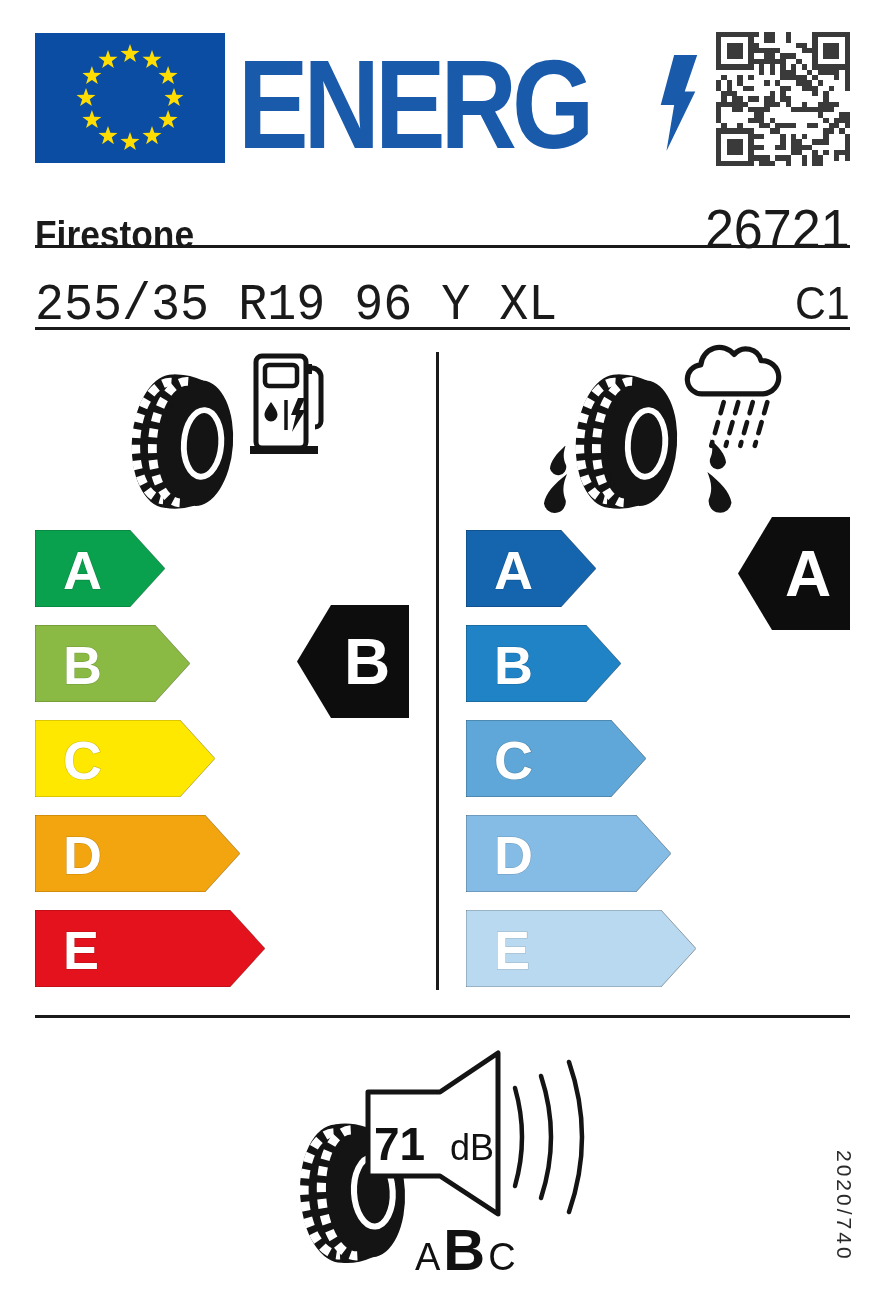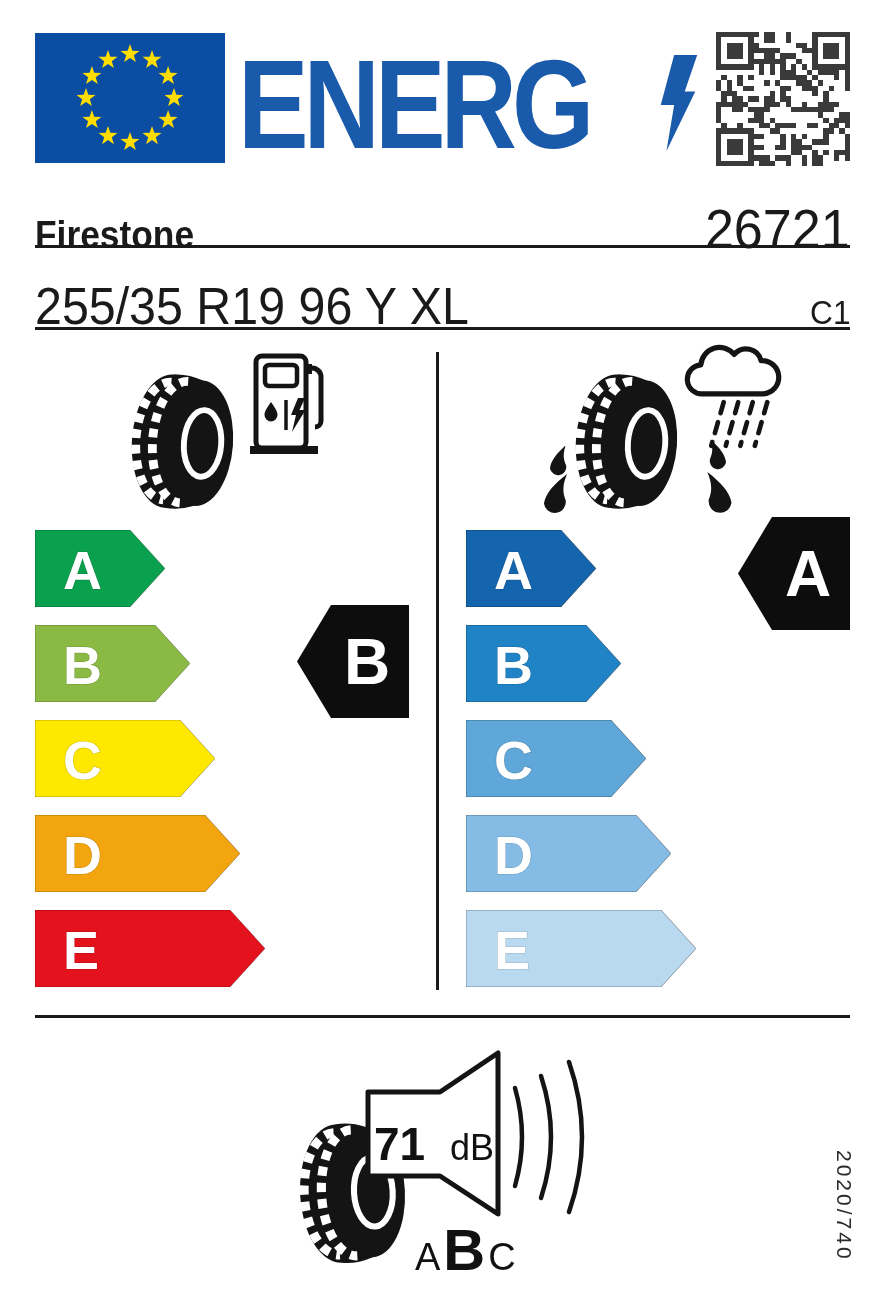--- a/index.html
+++ b/index.html
@@ -6,22 +6,22 @@
   #label{position:relative;width:886px;height:1299px;background:#fff;overflow:hidden;
          font-family:"Liberation Sans", sans-serif;color:#1a1a1a;}
   .abs{position:absolute;}
   
   #energ{font-weight:bold;font-size:126px;line-height:1;letter-spacing:-6px;
          transform:scaleX(.84);transform-origin:left center;white-space:nowrap;}
   
   .row{position:absolute;left:35px;right:36px;display:flex;justify-content:space-between;align-items:baseline;}
   .brand{font-size:38px;font-weight:bold;}
   .artnum{font-size:56px;}
-  .sizedes{font-size:52px;}
-  .tclass{font-size:34px;}
+  .sizedes{font-size:52px;font-family:Liberation Mono, monospace;}
+  .tclass{font-size:46px;}
   .cnd{display:inline-block;transform:scaleX(.93);transform-origin:left center;}
   .cnd-r{display:inline-block;transform:scaleX(.93);transform-origin:right center;}
   .hline{position:absolute;height:3px;}
   
   svg.arrow text{font-family:"Liberation Sans", sans-serif;font-weight:bold;font-size:54px;fill:#fff;
                  stroke:rgba(0,0,0,.18);stroke-width:1.2;paint-order:stroke;}
   svg.rating text{font-family:"Liberation Sans", sans-serif;font-weight:bold;font-size:64px;}
   
   #abc{position:absolute;left:415px;top:1216px;display:flex;align-items:baseline;gap:3px;color:#111;}
   #abc .n1{font-size:38px;} #abc .n2{font-size:58px;font-weight:bold;} #abc .n3{font-size:38px;}

